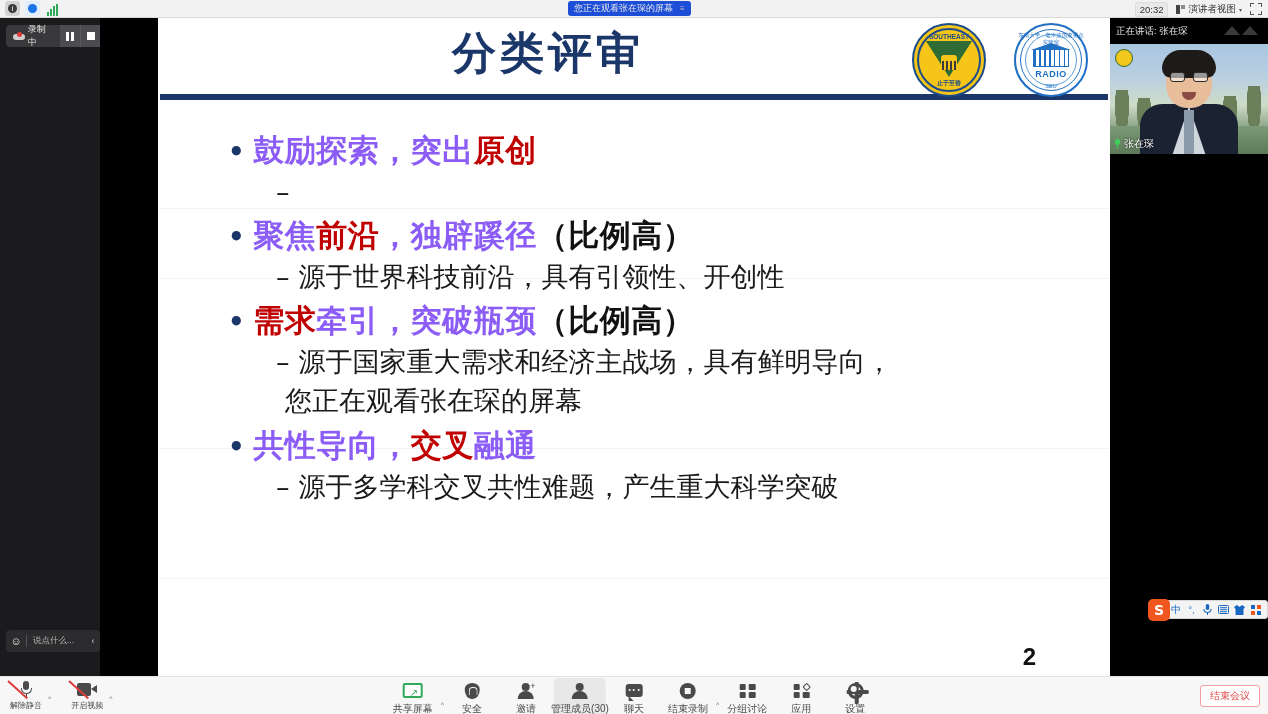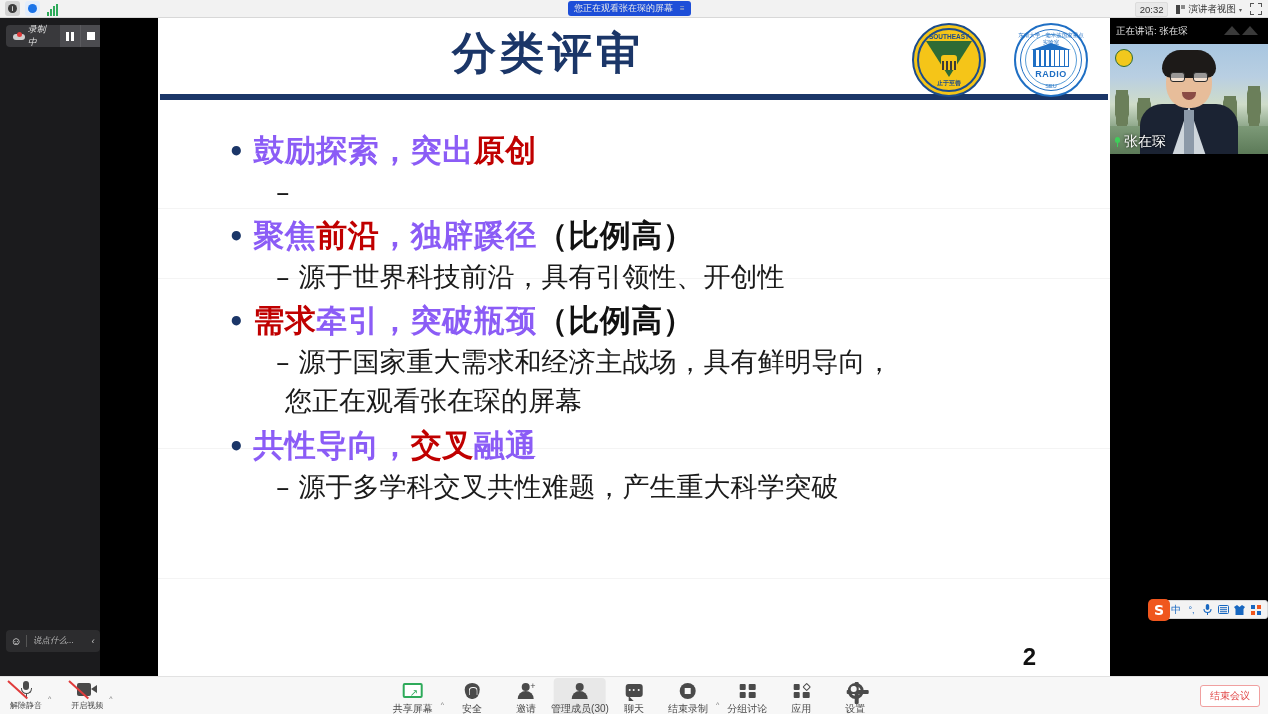--- a/index.html
+++ b/index.html
@@ -52,21 +52,21 @@
   #view-switch .caret{ font-size:6px; color:#555; }
   #fullscr{ width:12px;height:12px;position:relative;}
   #fullscr span{position:absolute;width:4px;height:4px;border:1.3px solid #555;}
   #fullscr span:nth-child(1){left:0;top:0;border-right:none;border-bottom:none;}
   #fullscr span:nth-child(2){right:0;top:0;border-left:none;border-bottom:none;}
   #fullscr span:nth-child(3){left:0;bottom:0;border-right:none;border-top:none;}
   #fullscr span:nth-child(4){right:0;bottom:0;border-left:none;border-top:none;}
 
   
   #left-panel{
-    position:absolute; left:0; top:18px; width:100px; height:658px; background:#1b1b1d;font-style:italic;
+    position:absolute; left:0; top:18px; width:100px; height:658px; background:#1b1b1d;
   }
   #rec-pill{
     position:absolute; left:6px; top:7px; height:22px; background:#39393c;
     border-radius:4px; display:flex; align-items:center; gap:5px; padding-left:7px;
     font-size:9px; color:#e2e2e2;
   }
   #rec-cloud{ width:12px;height:8px;position:relative;}
   #rec-cloud .c{position:absolute;left:0;bottom:0;width:12px;height:6px;background:#cfcfcf;border-radius:4px;}
   #rec-cloud .r{position:absolute;left:4px;top:0;width:5px;height:5px;border-radius:50%;background:#e23b3b;}
   #rec-ctrl{ display:flex; height:22px; margin-left:5px; }
@@ -191,21 +191,21 @@
   #person-mouth{ position:absolute; left:72px; top:48px; width:14px; height:8px;
      background:#8a4b45; border-radius:0 0 8px 8px; }
   #person-body{ position:absolute; left:30px; top:60px; width:98px; height:52px;
      background:#1b2333; border-radius:22px 22px 0 0; }
   #person-shirt{ position:absolute; left:62px; top:62px; width:34px; height:50px;
      background:#cfd6dc; clip-path:polygon(50% 0,100% 100%,0 100%); }
   #person-tie{ position:absolute; left:74px; top:66px; width:10px; height:44px; background:#8c99a8; }
   #mini-badge{ position:absolute; left:5px; top:5px; width:18px;height:18px;border-radius:50%;
      background:#f2c81d; border:1.5px solid #2e6b35; }
   #name-tag{ position:absolute; left:4px; bottom:3px; display:flex;align-items:center;gap:3px;
-     font-size:14px; color:#fff; text-shadow:0 0 3px #000; }
+     font-size:10px; color:#fff; text-shadow:0 0 3px #000; }
   #name-tag .mic{ width:7px;height:10px;position:relative;}
   #name-tag .mic .b{position:absolute;left:1px;top:0;width:5px;height:6px;background:#3ecf5a;border-radius:3px;}
   #name-tag .mic .s{position:absolute;left:3px;top:6px;width:1px;height:4px;background:#3ecf5a;}
 
   
   #ime{
     position:absolute; left:1150px; top:600px; width:118px; height:19px;
     background:#f3f3f3; border:1px solid #d6d6d6; border-radius:3px;
     display:flex; align-items:center; gap:5px; padding-left:20px;
   }

